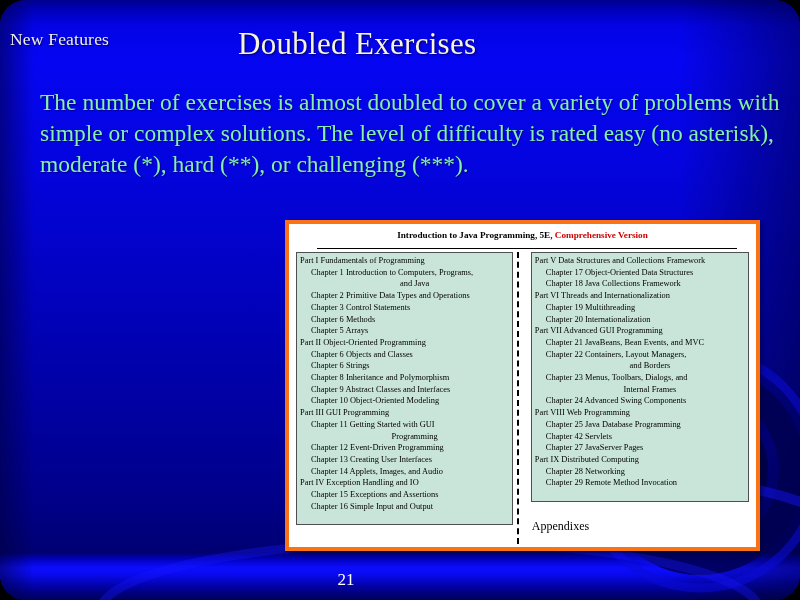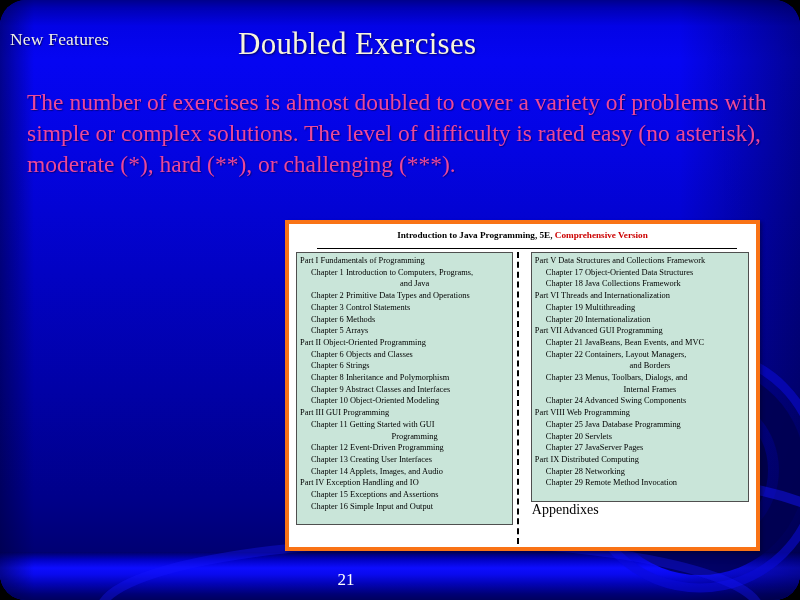--- a/index.html
+++ b/index.html
@@ -82,25 +82,25 @@
     left: 238px; top: 26px;
     font-size: 31px;
     color: #f7f4dc;
     letter-spacing: 0.3px;
     white-space: nowrap;
     text-shadow: 1px 1px 2px rgba(0,0,70,0.8);
   }
   
   .body-text {
     position: absolute;
-    left: 27px; top: 87px;
+    left: 40px; top: 87px;
     width: 748px;
     font-size: 23.5px;
     line-height: 31px;
-    color: #ec4899;
+    color: #86efac;
     text-shadow: 1px 1px 1px rgba(0,0,70,0.55);
   }
   
   .toc-card {
     position: absolute;
     left: 285px; top: 220px;
     width: 475px; height: 331px;
     background: #ffffff;
     border: 4px solid #f97316;
     box-sizing: border-box;
@@ -151,25 +151,25 @@
     font-size: 8.4px;
     line-height: 11.7px;
     color: #000000;
     white-space: nowrap;
   }
   .toc-line.part { margin-top: 0; }
   .toc-line.part.spaced { }
   .toc-line.chapter { padding-left: 11px; }
   .toc-line.cont { text-align: center; padding-left: 20px; }
   .appendix-line {
-    font-size: 14px;
+    font-size: 12px;
     line-height: 12px;
     color: #000;
     padding-left: 1px;
-    padding-top: 2px;
+    padding-top: 18px;
   }
   
   .page-num {
     position: absolute;
     left: 0; top: 570px;
     width: 800px;
     text-align: center;
     padding-right: 108px;
     box-sizing: border-box;
     font-size: 17px;
@@ -252,21 +252,21 @@
             <div class="toc-line chapter">Chapter 20 Internationalization</div>
             <div class="toc-line part spaced">Part VII   Advanced GUI Programming</div>
             <div class="toc-line chapter">Chapter 21 JavaBeans, Bean Events, and MVC</div>
             <div class="toc-line chapter">Chapter 22 Containers, Layout Managers,</div>
             <div class="toc-line cont">and Borders</div>
             <div class="toc-line chapter">Chapter 23 Menus, Toolbars, Dialogs, and</div>
             <div class="toc-line cont">Internal Frames</div>
             <div class="toc-line chapter">Chapter 24 Advanced Swing Components</div>
             <div class="toc-line part spaced">Part VIII Web Programming</div>
             <div class="toc-line chapter">Chapter 25 Java Database Programming</div>
-            <div class="toc-line chapter">Chapter 20 Servlets</div>
+            <div class="toc-line chapter">Chapter 42 Servlets</div>
             <div class="toc-line chapter">Chapter 27 JavaServer Pages</div>
             <div class="toc-line part spaced">Part IX Distributed Computing</div>
             <div class="toc-line chapter">Chapter 28 Networking</div>
             <div class="toc-line chapter">Chapter 29 Remote Method Invocation</div>
           </div>
         <div class="appendix-line">Appendixes</div>
       </div>
     </div>
   </div>
 

